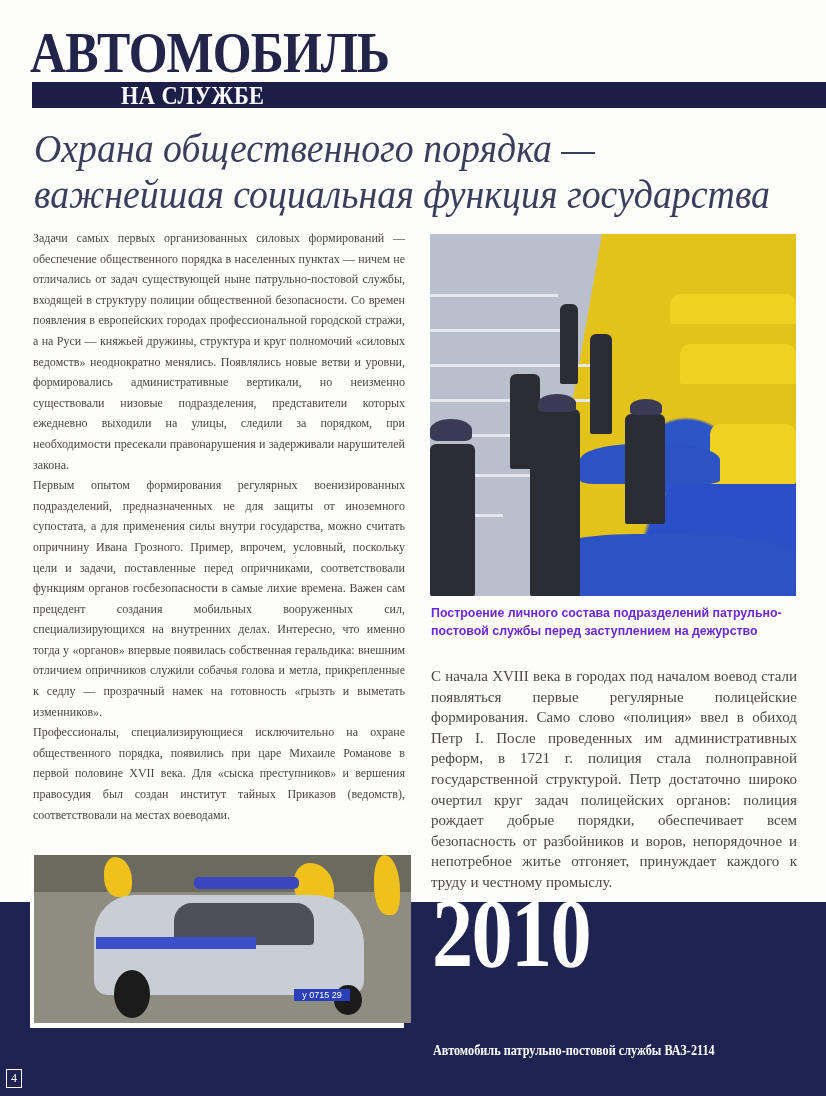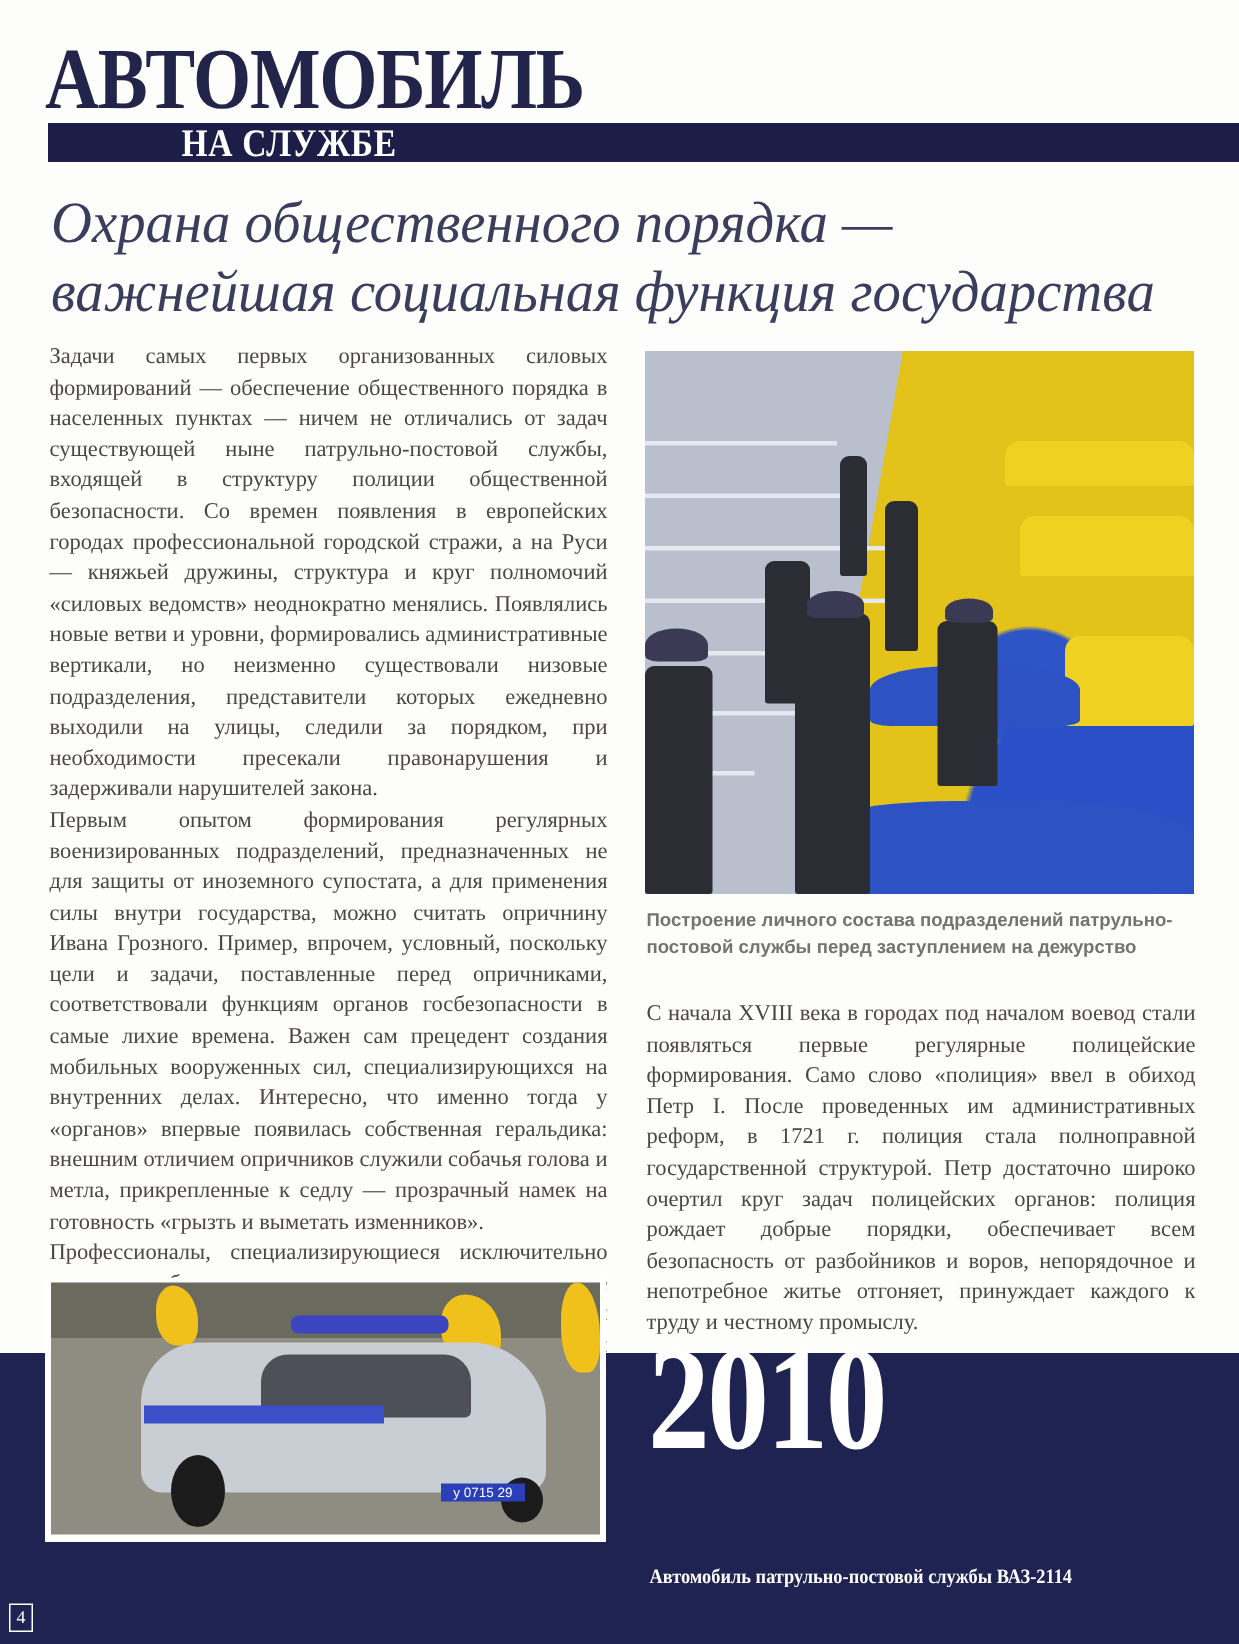--- a/index.html
+++ b/index.html
@@ -22,56 +22,57 @@
     font-size: 26px; line-height: 28px; color: #ffffff; letter-spacing: 0.5px;
     transform: scaleX(0.86); transform-origin: left top;
   }
   .headline {
     left: 34px; top: 126px; width: 790px; font-family: "Liberation Serif", serif; font-style: italic;
     font-size: 39px; line-height: 46px; color: #3b3d5c;
     transform: scaleX(0.97); transform-origin: left top;
   }
   .col-left {
     left: 33px; top: 228px; width: 372px;
-    font-family: "Liberation Serif", serif; font-size: 15px; line-height: 20.6px; color: #4a4646;
+    font-family: "Liberation Serif", serif; font-size: 12px; line-height: 20.6px; color: #4a4646;
     text-align: justify;
   }
   .col-left p, .col-right p { margin: 0; }
   .photo1 {
     left: 430px; top: 234px; width: 366px; height: 362px;
     background:
       linear-gradient(160deg, transparent 55%, rgba(20,30,120,0.0) 55%),
       radial-gradient(ellipse at 85% 90%, #2a4fc6 0 22%, transparent 23%),
       radial-gradient(ellipse at 70% 62%, #2d55c8 0 12%, transparent 13%),
       linear-gradient(100deg, #b9bfcc 0 40%, #e3c21a 40% 100%);
     overflow: hidden;
   }
   .photo1 .stripe { position: absolute; left: 0; height: 3px; background: #e6e8ef; width: 60%; }
   .photo1 .officer { position: absolute; background: #2a2d33; border-radius: 6px 6px 2px 2px; }
   .photo1 .cap { position: absolute; background: #3a3a55; border-radius: 50% 50% 20% 20%; }
   .photo1 .hood { position: absolute; background: #2c52c4; border-radius: 40% 40% 10% 10%; }
   .photo1 .roof { position: absolute; background: #f0d020; border-radius: 10px 10px 2px 2px; }
   .caption1 {
     left: 431px; top: 604px; width: 370px; font-family: "Liberation Sans", sans-serif; font-weight: bold;
-    font-size: 12.4px; line-height: 18px; color: #737373;
+    font-size: 12.4px; line-height: 18px; color: #6d28d9;
   }
   .col-right {
     left: 431px; top: 666px; width: 366px;
     font-family: "Liberation Serif", serif; font-size: 15px; line-height: 20.6px; color: #4a4646;
     text-align: justify;
   }
   .bottom-band {
     left: 0; top: 902px; width: 826px; height: 194px; background: #1f2352;
   }
   .photo2-frame {
     left: 30px; top: 852px; width: 374px; height: 176px; background: #ffffff;
   }
   .photo2 {
     left: 34px; top: 855px; width: 366px; height: 168px; overflow: hidden;
     background: linear-gradient(180deg, #6b6a5f 0 22%, #8f8d82 22% 100%);
+    padding-left: 11px;
   }
   .photo2 .flag { position: absolute; background: #f0c11a; border-radius: 40% 60% 30% 50%; }
   .photo2 .car-body {
     position: absolute; left: 60px; top: 40px; width: 270px; height: 100px;
     background: #c9cdd4; border-radius: 40px 50px 14px 14px;
   }
   .photo2 .windshield { position: absolute; left: 140px; top: 48px; width: 140px; height: 42px; background: #4d5058; border-radius: 18px 18px 4px 4px; }
   .photo2 .stripe { position: absolute; left: 62px; top: 82px; width: 160px; height: 12px; background: #3b4fc8; }
   .photo2 .lightbar { position: absolute; left: 160px; top: 22px; width: 105px; height: 12px; background: #3b45c0; border-radius: 5px; }
   .photo2 .plate { position: absolute; left: 260px; top: 134px; width: 56px; height: 12px; background: #2a3fb8; color: #fff; font: 9px "Liberation Sans", sans-serif; line-height: 12px; text-align: center; }

